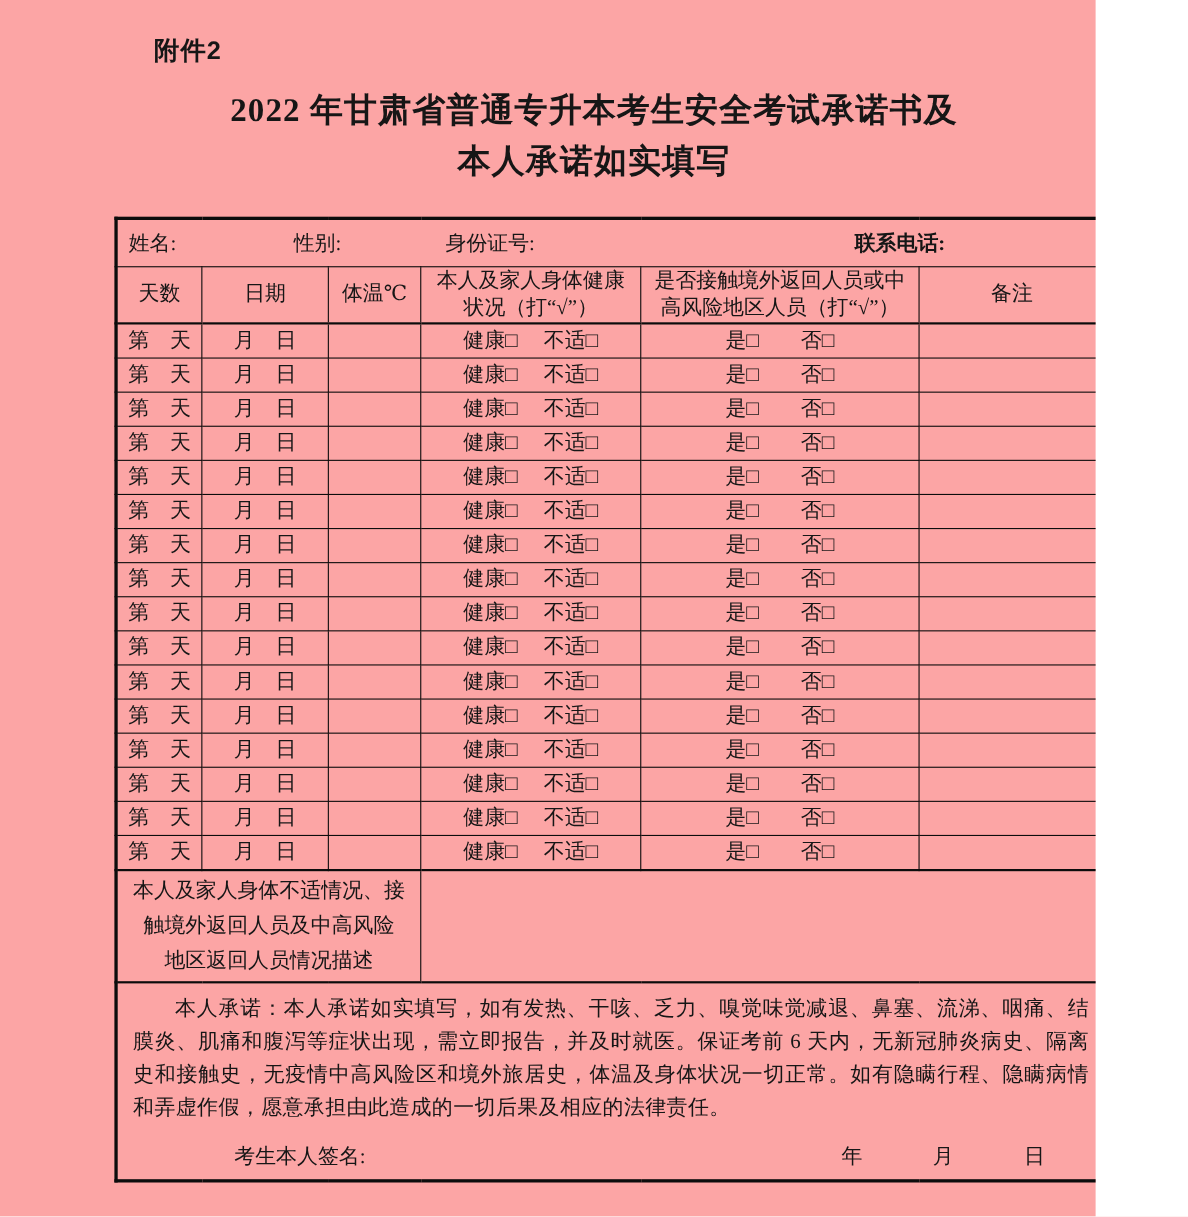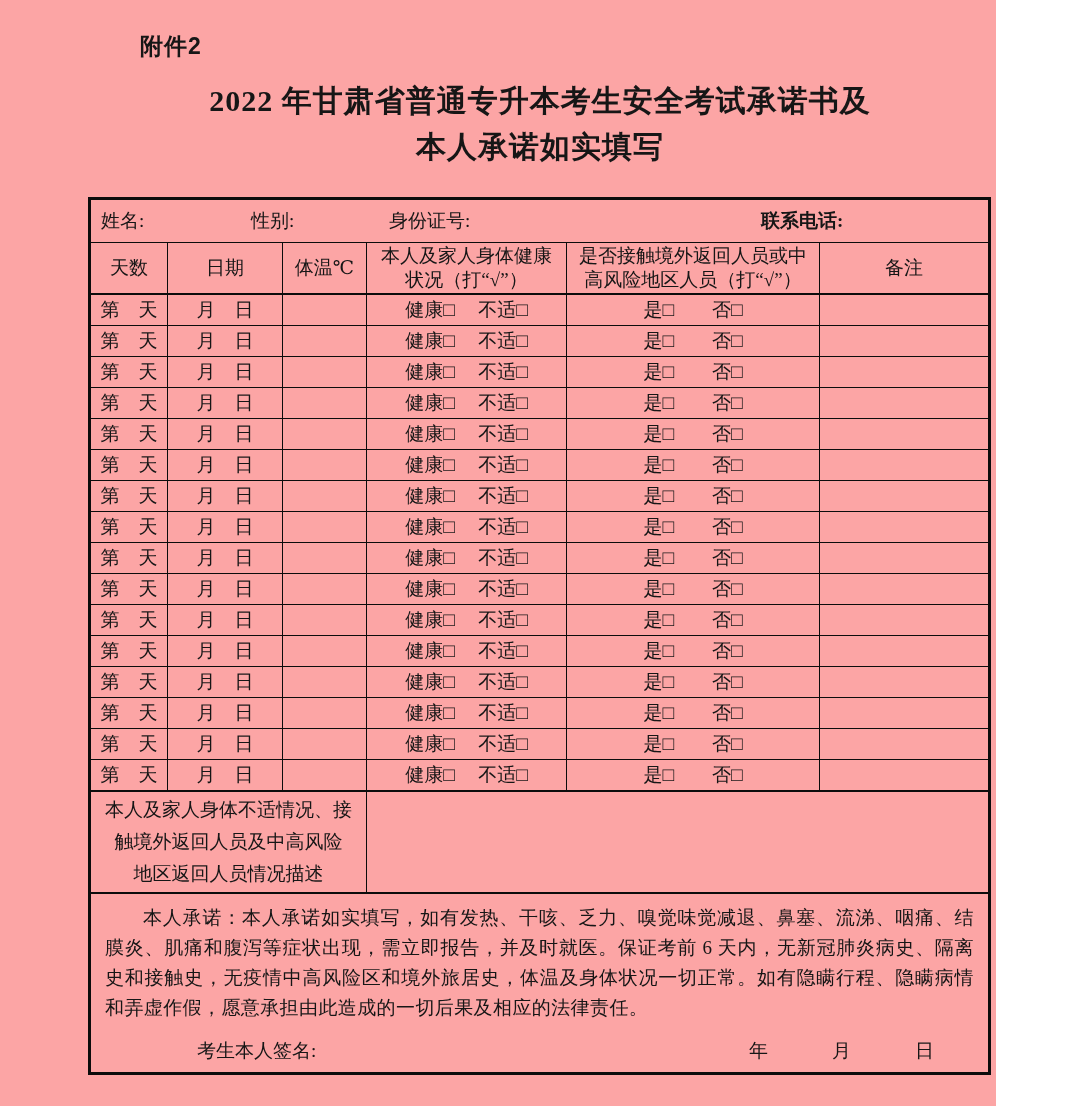--- a/index.html
+++ b/index.html
@@ -29,21 +29,21 @@
     width: 1080px;
     text-align: center;
     font-size: 30px;
     font-weight: 700;
     line-height: 46px;
     letter-spacing: 1px;
   }
   table.monitor {
     position: absolute;
     top: 197px;
-    left: 88px;
+    left: 104px;
     width: 900px;
     border-collapse: collapse;
     table-layout: fixed;
     border: 3px solid #0c0c0c;
     font-size: 19px;
   }
   table.monitor td {
     border: 1px solid #0c0c0c;
     text-align: center;
     vertical-align: middle;

